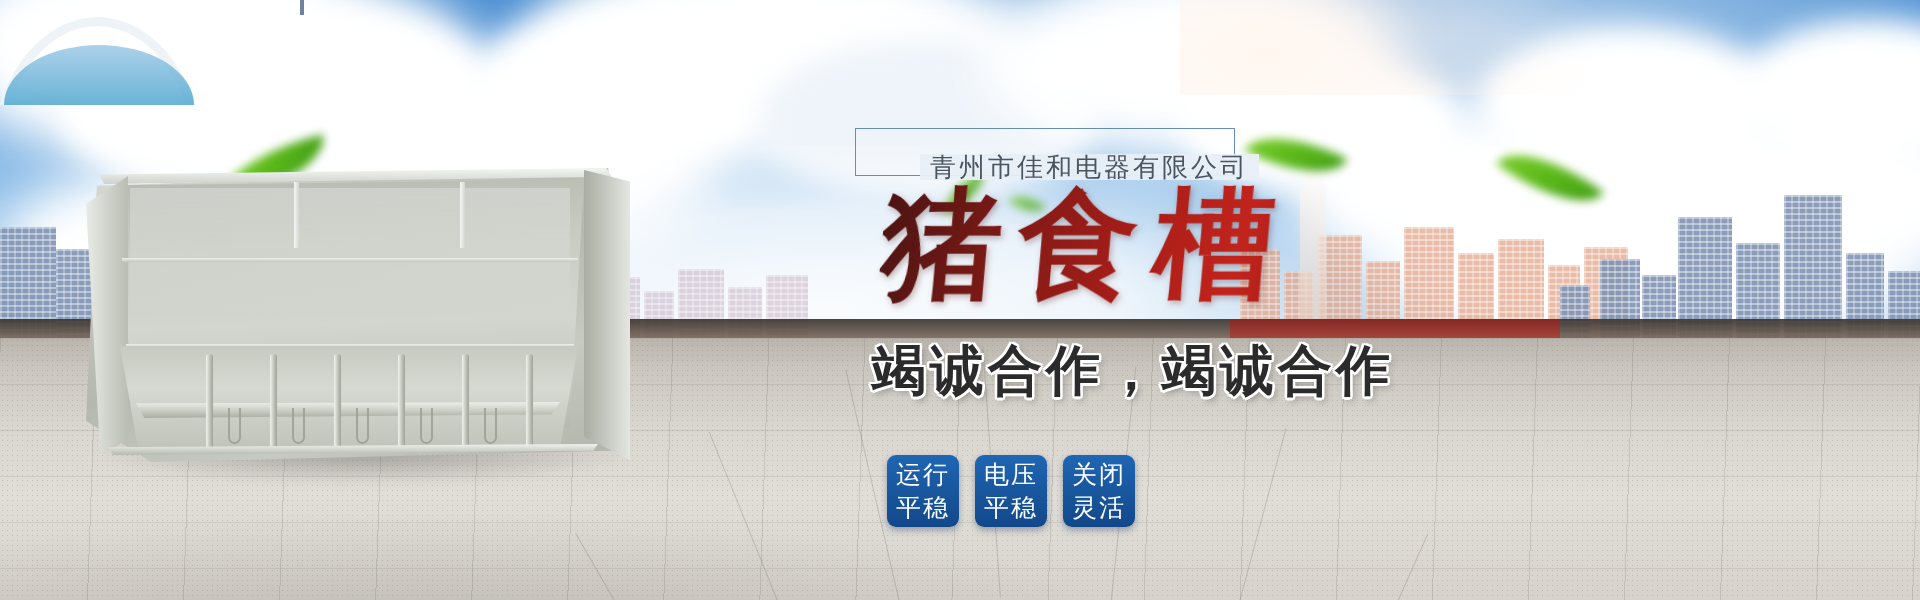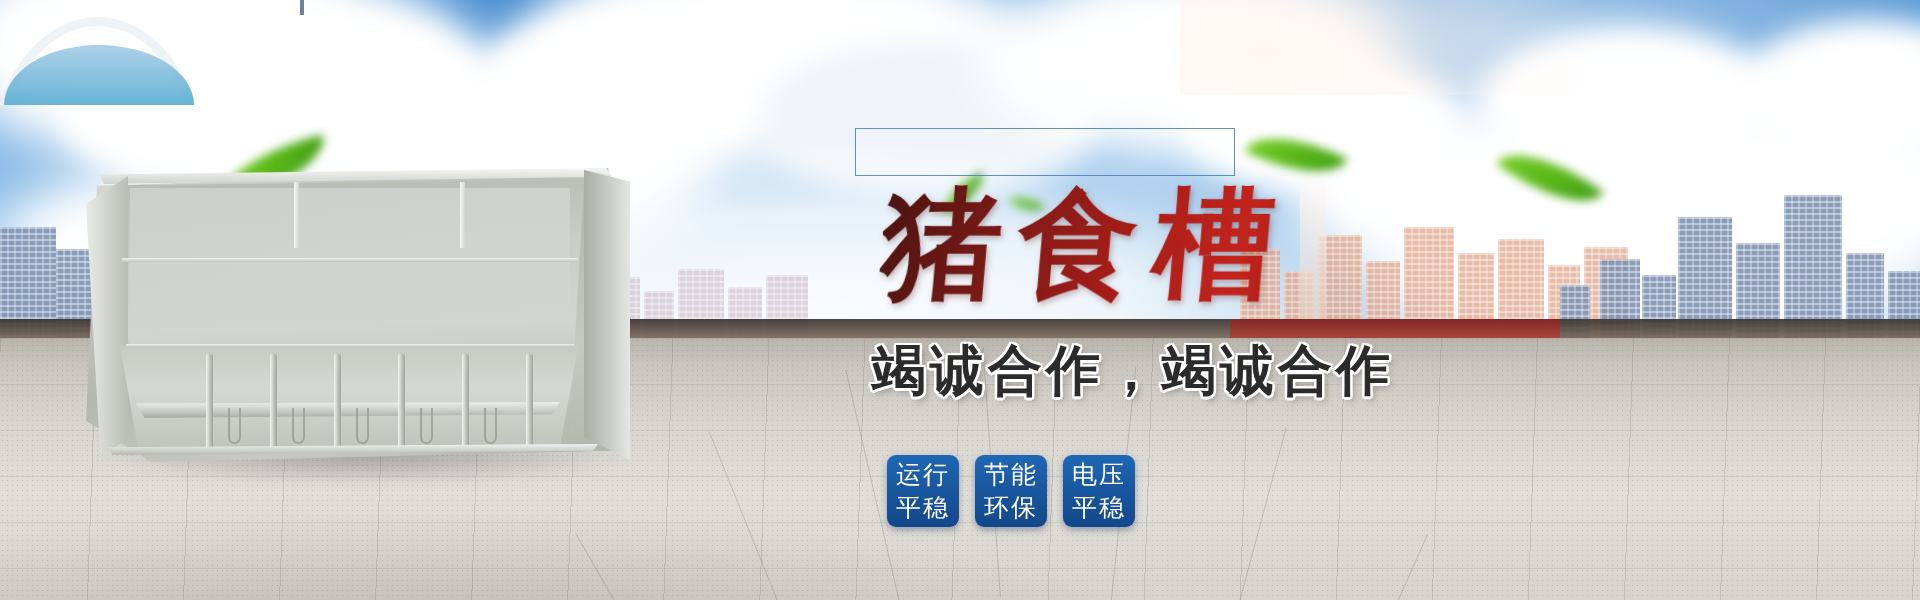--- a/index.html
+++ b/index.html
@@ -309,33 +309,34 @@
       <div class="hook" style="left:214px;"></div>
       <div class="hook" style="left:278px;"></div>
       <div class="hook" style="left:342px;"></div>
       <div class="hook" style="left:406px;"></div>
 
       <div class="bar"></div>
     </div>
   </div>
 
   <div class="frame"></div>
+  <div class="company">青州市佳和电器有限公司</div>
 
   <div class="title">猪食槽</div>
 
   <div class="subtitle">竭诚合作，竭诚合作</div>
 
   <div class="badges">
     <div class="badge">
       <span>运行</span>
       <span>平稳</span>
     </div>
     <div class="badge">
-      <span>节能</span>
-      <span>环保</span>
-    </div>
-    <div class="badge">
       <span>电压</span>
       <span>平稳</span>
     </div>
+    <div class="badge">
+      <span>关闭</span>
+      <span>灵活</span>
+    </div>
   </div>
 
 </div>
 
 </body></html>

